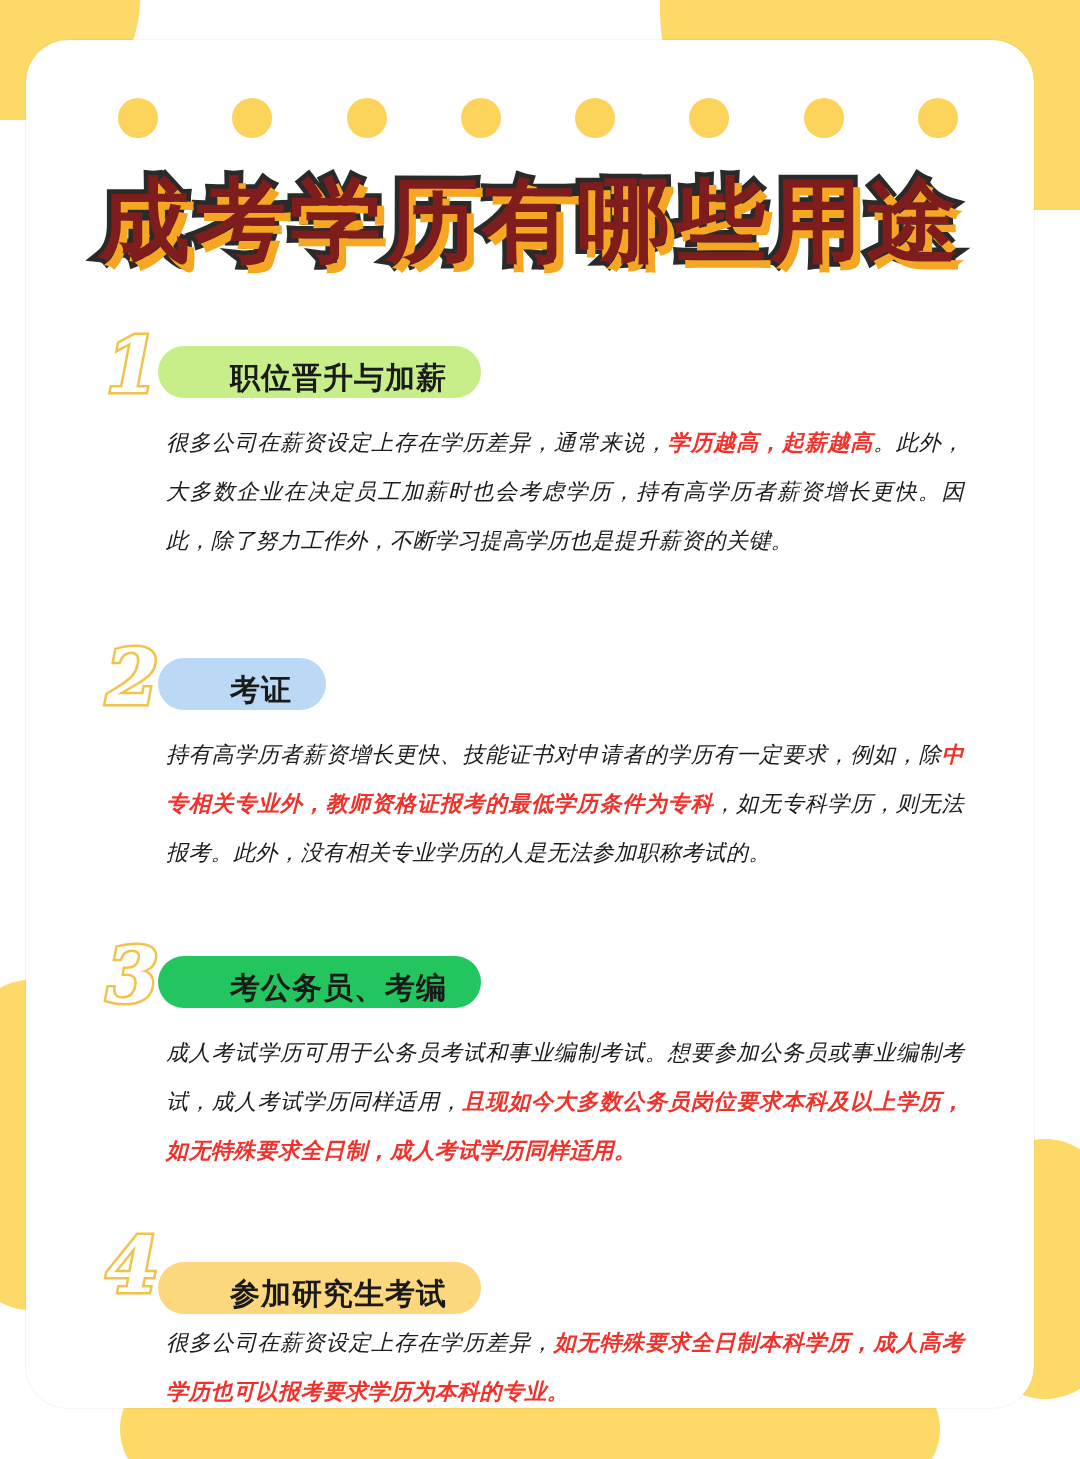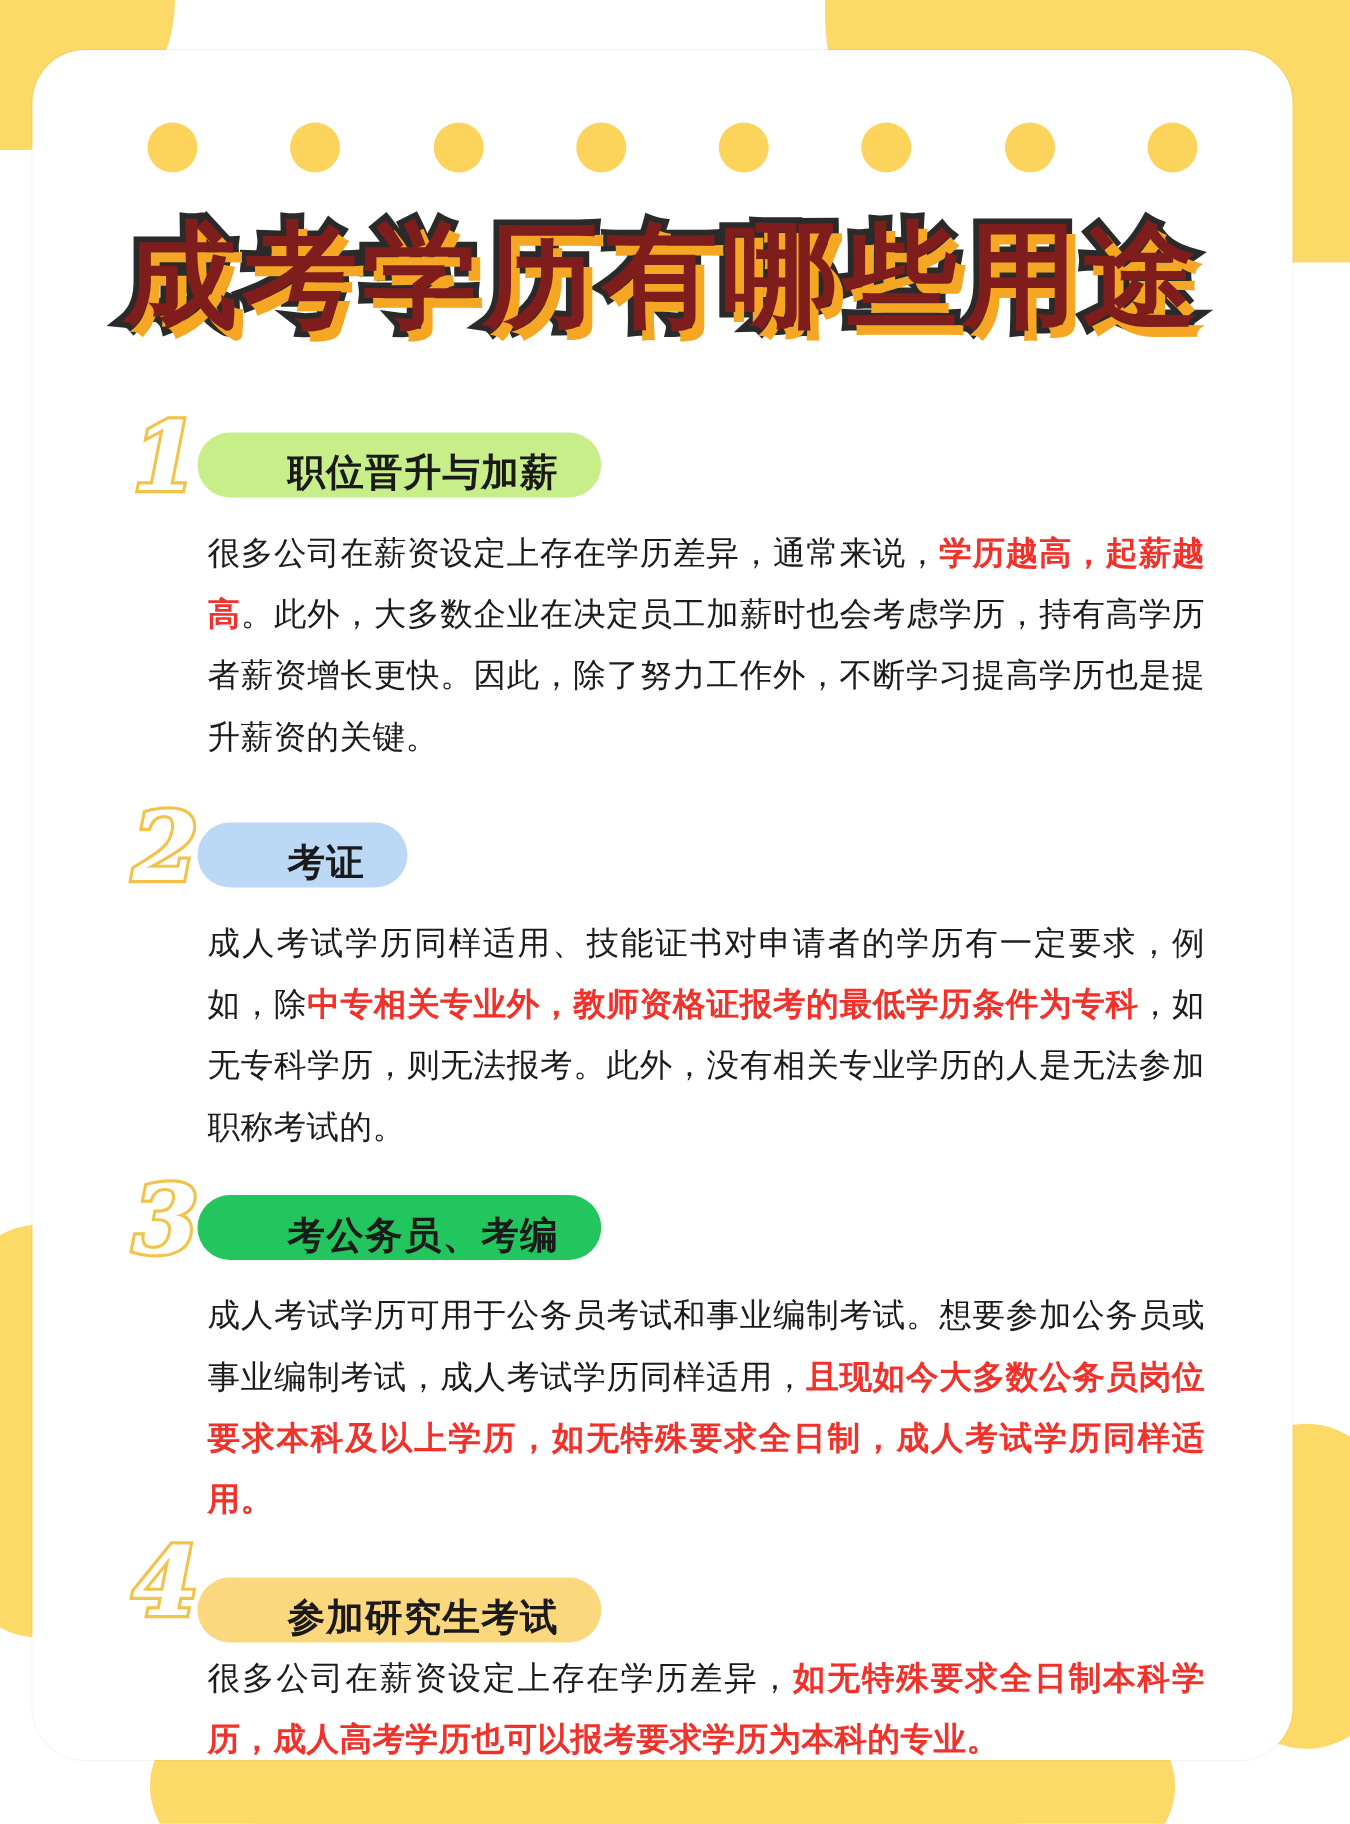--- a/index.html
+++ b/index.html
@@ -157,25 +157,26 @@
     font-size: 76px;
     line-height: 1;
     color: #FFFFFF;
     -webkit-text-stroke: 5px #F2C34B;
     paint-order: stroke fill;
     z-index: 3;
   }
 
   .body-text {
     margin: 14px 70px 0 140px;
-    font-size: 26px;
+    font-size: 22px;
     line-height: 49px;
     color: #1c1c1c;
     text-align: justify;
     letter-spacing: 0.4px;
+    font-style: italic;
   }
   .body-text .hl {
     color: #F0322B;
     font-weight: bold;
   }
 
   
   #sec1 { top: 300px; }
   #sec2 { top: 612px; }
   #sec3 { top: 910px; }
@@ -222,21 +223,21 @@
   </div>
 
   <div class="section" id="sec2">
     <div class="sec-head">
       <div class="pill" style="background:#BBD9F5;text-align:right;">
         <span class="pill-label">考证</span>
       </div>
       <div class="num">2</div>
     </div>
     <p class="body-text">
-      <span>成人考试学历同样适用、技能证书对申请者的学历有一定要求，例如，除</span><span class="hl">中专相关专业外，教师资格证报考的最低学历条件为专科</span><span>，如无专科学历，则无法报考。此外，没有相关专业学历的人是无法参加职称考试的。</span>
+      <span>持有高学历者薪资增长更快、技能证书对申请者的学历有一定要求，例如，除</span><span class="hl">中专相关专业外，教师资格证报考的最低学历条件为专科</span><span>，如无专科学历，则无法报考。此外，没有相关专业学历的人是无法参加职称考试的。</span>
     </p>
   </div>
 
   <div class="section" id="sec3">
     <div class="sec-head">
       <div class="pill" style="background:#22c55e;">
         <span class="pill-label">考公务员、考编</span>
       </div>
       <div class="num">3</div>
     </div>

